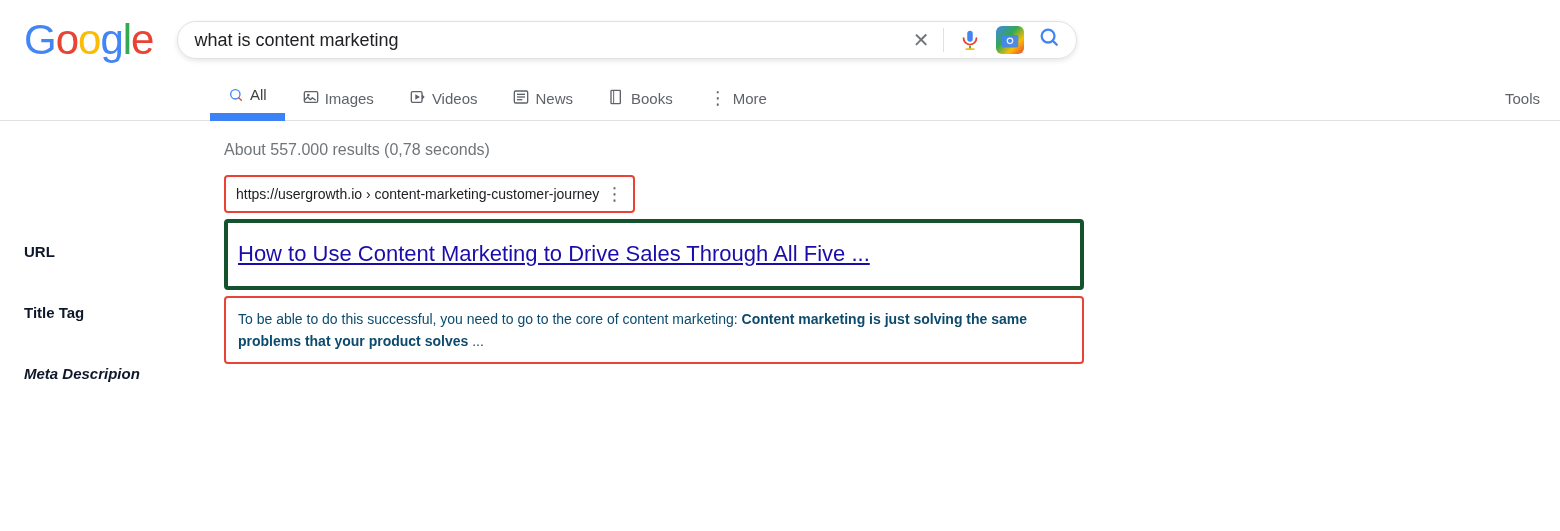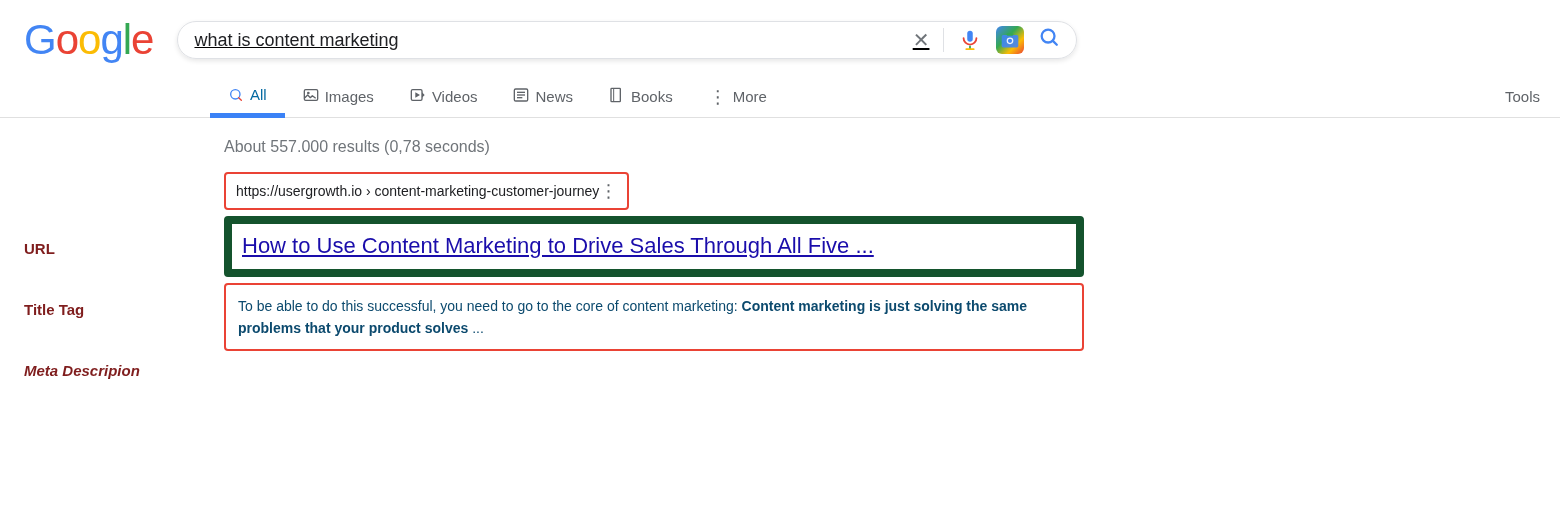--- a/index.html
+++ b/index.html
@@ -36,21 +36,20 @@
     .search-bar-wrapper {
       display: flex;
       align-items: center;
       flex: 1;
       max-width: 900px;
       border: 1px solid #dfe1e5;
       border-radius: 24px;
       padding: 4px 16px;
       box-shadow: 0 2px 5px rgba(0,0,0,0.1);
       gap: 12px;
-      text-decoration: underline;
     }
 
     .search-input {
       flex: 1;
       border: none;
       outline: none;
       font-size: 18px;
       color: #202124;
       background: transparent;
     }
@@ -115,22 +114,22 @@
       padding: 10px 18px;
       font-size: 15px;
       color: #5f6368;
       cursor: pointer;
       position: relative;
       white-space: nowrap;
       text-decoration: none;
     }
 
     .nav-tab.active {
-      color: #0369a1;
-      border-bottom: 5px solid #3b82f6;
+      color: #404040;
+      border-bottom: 8px solid #3b82f6;
       margin-bottom: -1px;
     }
 
     .tools-tab {
       margin-left: auto;
       padding-right: 20px;
       font-size: 15px;
       color: #5f6368;
       cursor: pointer;
     }
@@ -147,21 +146,21 @@
       flex-shrink: 0;
       padding-top: 80px;
       display: flex;
       flex-direction: column;
       gap: 0;
     }
 
     .label-item {
       font-size: 15px;
       font-weight: 700;
-      color: #7f1d1d;
+      color: #0f172a;
       padding: 10px 0;
       line-height: 1.4;
     }
 
     .label-url { margin-top: 0; padding-top: 28px; }
     .label-title { padding-top: 30px; }
     .label-meta { padding-top: 30px; font-style: italic; }
 
     .results-content {
       flex: 1;
@@ -178,39 +177,40 @@
     .result-card {
       max-width: 860px;
     }
 
     .url-box {
       border: 2px solid #EA4335;
       border-radius: 4px;
       padding: 6px 10px;
       display: inline-flex;
       align-items: center;
+      gap: 6px;
       margin-bottom: 6px;
       max-width: 700px;
     }
 
     .url-text {
       font-size: 14px;
       color: #202124;
     }
 
     .url-dots {
       font-size: 18px;
       color: #5f6368;
       cursor: pointer;
     }
 
     .title-box {
-      border: 8px solid #14532d;
+      border: 4px solid #14532d;
       border-radius: 4px;
-      padding: 8px 10px;
+      padding: 17px 10px;
       margin-bottom: 6px;
       max-width: 860px;
     }
 
     .title-link {
       font-size: 22px;
       color: #1a0dab;
       text-decoration: underline;
       cursor: pointer;
       line-height: 1.3;

